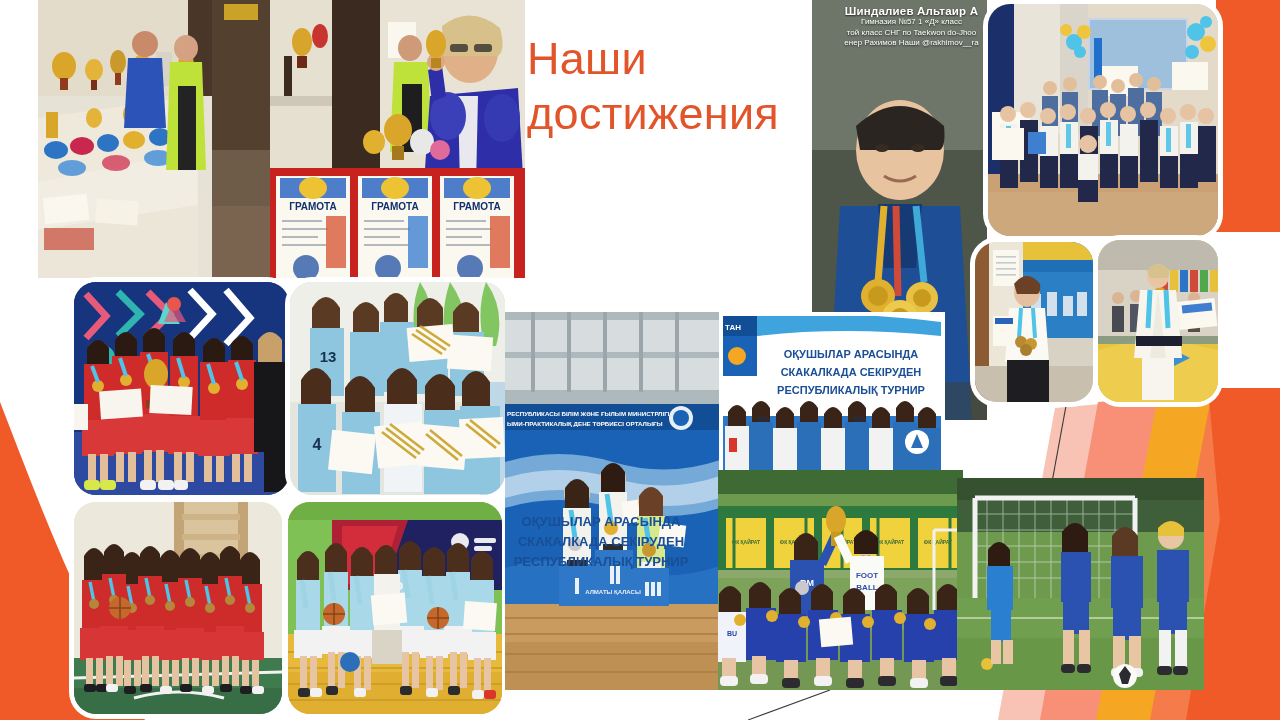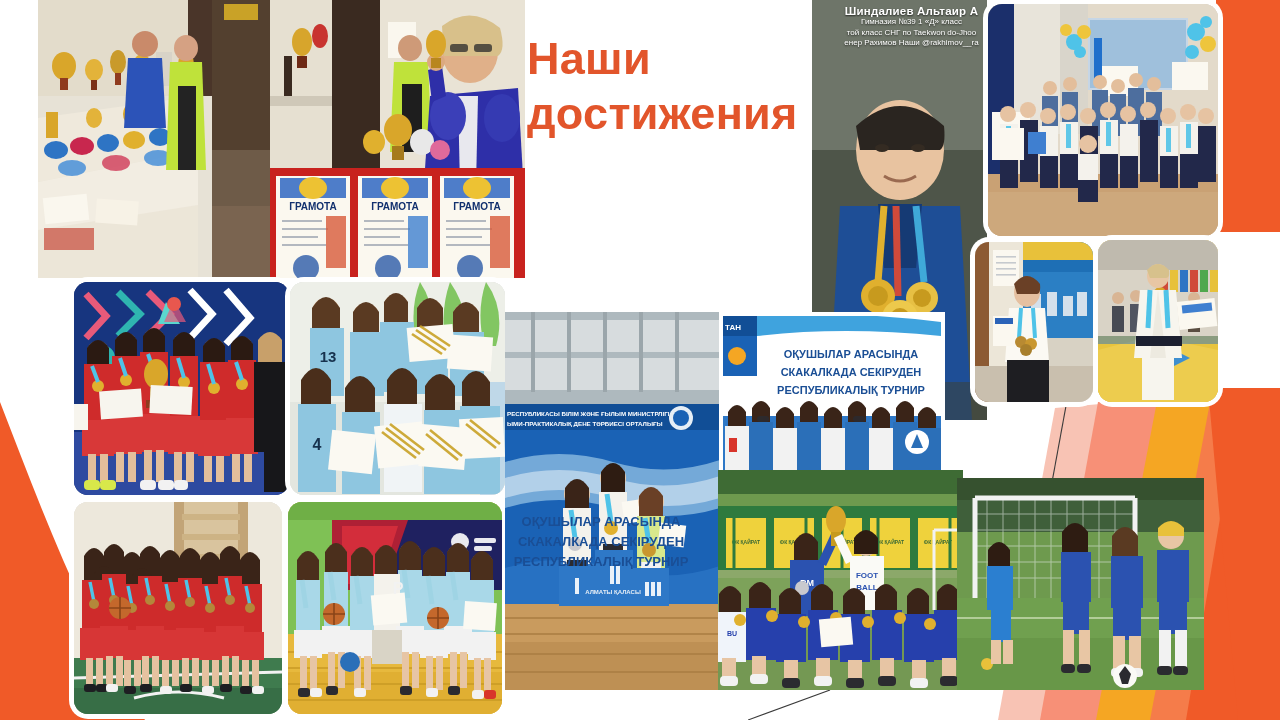--- a/index.html
+++ b/index.html
@@ -12,30 +12,30 @@
   }
   .slide{position:absolute;inset:0;overflow:hidden;background:#fff;}
 
   
   .deco{position:absolute;pointer-events:none;}
   .deco svg{display:block;}
 
   
   .title{
     position:absolute;left:527px;top:32px;width:300px;
-    font-size:45px;line-height:1.22;font-weight:700;
+    font-size:45px;line-height:1.22;font-weight:400;
     letter-spacing:.3px;
     color:#E2552B;
     z-index:30;
   }
   .title .ln{display:block;white-space:nowrap;}
 
   
   .photo{position:absolute;overflow:hidden;background:#d8d8d8;z-index:20;}
-  .photo.r{border-radius:14px;box-shadow:0 0 0 5px #fff;}
+  .photo.r{border-radius:22px;box-shadow:0 0 0 5px #fff;}
   .photo .cv{width:100%;height:100%;display:block;}
 
   .cap{
     position:absolute;left:0;right:0;top:0;
     padding:5px 6px 7px;
     color:#fff;text-align:center;
     text-shadow:0 1px 2px rgba(0,0,0,.7);
     z-index:5;
     margin-left:24px;
   }
@@ -280,21 +280,21 @@
         <circle cx="88" cy="318" r="18" fill="#EDC94C"></circle>
         <circle cx="88" cy="318" r="10" fill="#C79A1E"></circle>
         <circle cx="62" cy="336" r="15" fill="#E0B02E"></circle>
         <circle cx="112" cy="338" r="14" fill="#E0B02E"></circle>
         <circle cx="88" cy="358" r="16" fill="#EDC94C"></circle>
       </g>
       <rect x="0" y="382" width="175" height="38" fill="#3C4238" opacity=".55"></rect>
     </svg>
     <div class="cap">
       <div class="l1">Шиндалиев Альтаир А</div>
-      <div class="l2">Гимназия №39 1 «Д» класс</div>
+      <div class="l2">Гимназия №57 1 «Д» класс</div>
       <div class="l3">той класс СНГ по Taekwon do-Jhoo</div>
       <div class="l4">енер Рахимов Наши @rakhimov__ra</div>
     </div>
   </div>
 
   <div class="photo r" style="left:988px;top:4px;width:230px;height:232px;">
     <svg class="cv" viewBox="0 0 230 232" preserveAspectRatio="none">
       <rect width="230" height="232" fill="#DCD0BE"></rect>
       <rect x="0" y="0" width="230" height="170" fill="#E3DACA"></rect>
       <rect x="0" y="0" width="26" height="170" fill="#1B2F6B"></rect>

